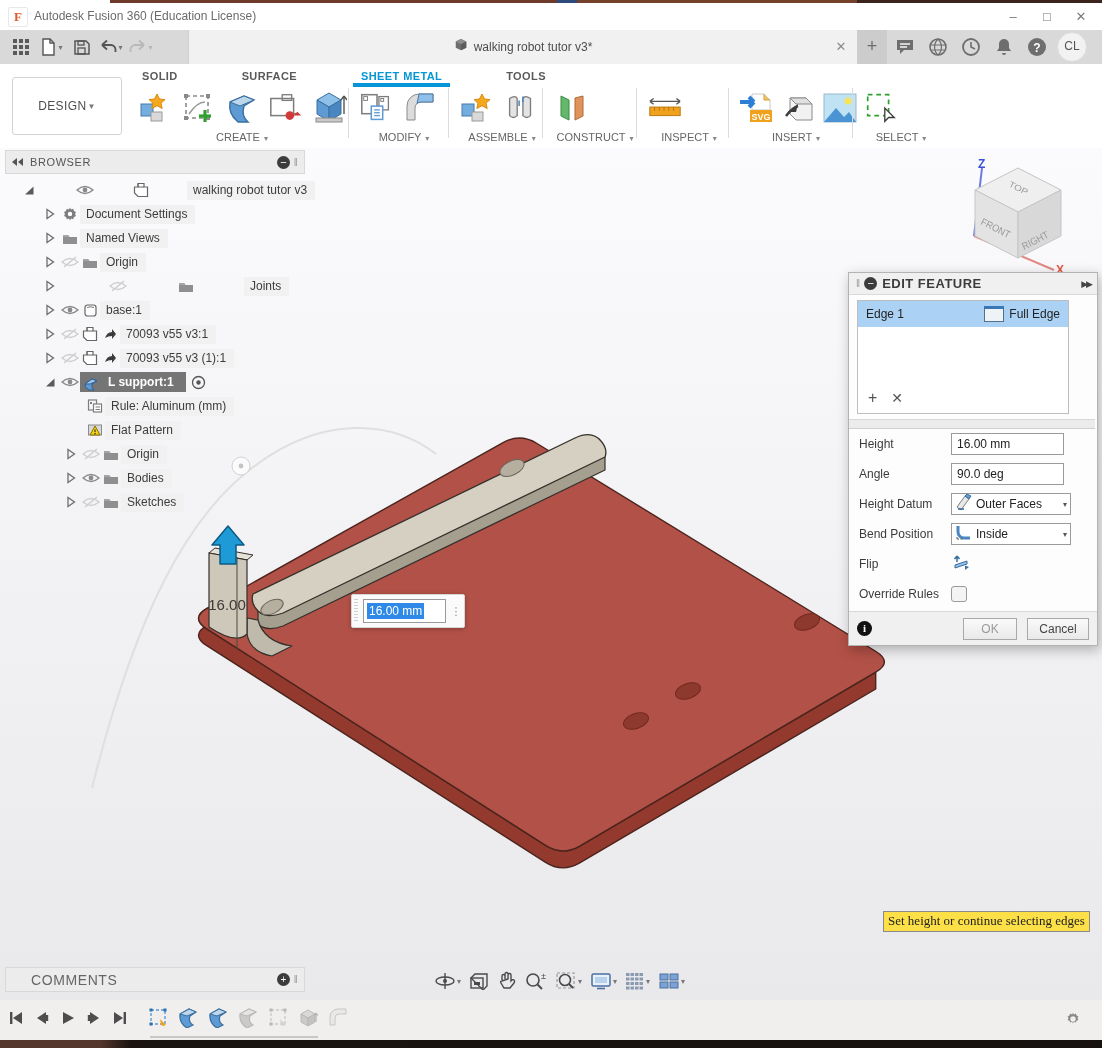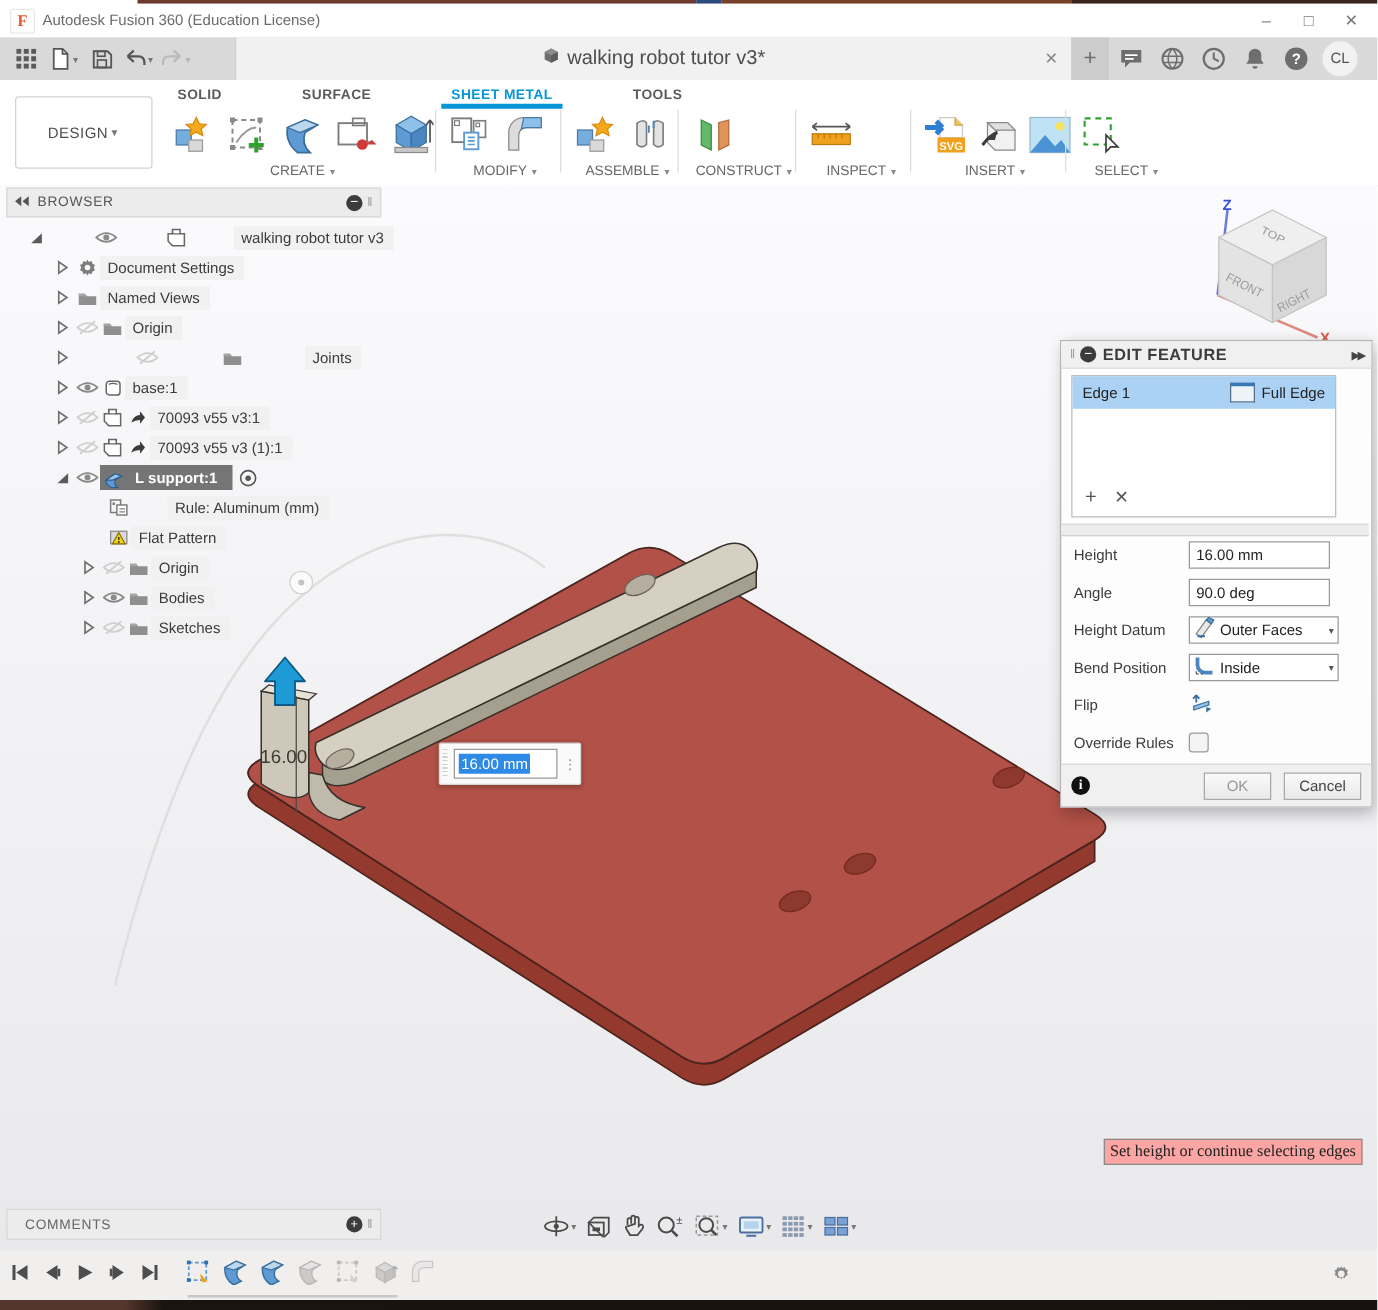--- a/index.html
+++ b/index.html
@@ -20,21 +20,21 @@
   .wctl{top:2px;width:34px;height:23px;text-align:center;color:#7a7a7a;font-size:13px;line-height:23px;cursor:default;}
 
   
   #topbar{left:0;top:30px;width:1102px;height:34px;background:#d9d9d9;}
   #qat{left:0;top:0;height:34px;display:flex;align-items:center;padding-left:8px;gap:4px;}
   .tbtn{display:inline-flex;align-items:center;justify-content:center;width:26px;height:26px;border-radius:2px;}
   .tbtn svg{display:block;}
   .caret{font-size:8px;color:#777;margin-left:1px;}
   .caret.dim{color:#b5b5b5;}
   #doc-tab{left:188px;top:0;width:668px;height:34px;background:#f1f1f1;display:flex;align-items:center;justify-content:center;border-left:1px solid #cfcfcf;}
-  #doc-tab-label{font-size:16px;color:#4d4d4d;margin-left:6px;}
+  #doc-tab-label{font-size:12px;color:#4d4d4d;margin-left:6px;}
   #doc-close{position:absolute;right:8px;top:9px;width:16px;height:16px;color:#8a8a8a;font-size:13px;line-height:15px;text-align:center;}
   #new-tab-btn{left:857px;top:0;width:30px;height:34px;background:#cccccc;color:#6e6e6e;font-size:18px;line-height:32px;text-align:center;}
   #topbar-icons{left:888px;top:0;height:34px;display:flex;align-items:center;gap:7px;padding-left:4px;}
   #avatar{width:28px;height:28px;border-radius:50%;background:#f2f2f2;border:1px solid #dcdcdc;
      color:#555;font-size:12px;text-align:center;line-height:27px;}
 
   
   #ribbon{left:0;top:64px;width:1102px;height:84px;background:#fff;border-bottom:1px solid #cdcdcd;}
   #design-btn{left:12px;top:13px;width:108px;height:56px;border:1px solid #d2d2d2;border-radius:3px;background:#fff;
      display:flex;align-items:center;justify-content:center;font-size:12px;color:#4d4d4d;letter-spacing:.4px;}
@@ -73,21 +73,21 @@
 
   
   #dim-box{left:351px;top:594px;width:112px;height:32px;background:#fafafa;border:1px solid #d6d6d6;border-radius:2px;
      box-shadow:0 1px 4px rgba(0,0,0,.25);display:flex;align-items:center;}
   #dim-grip{width:10px;height:24px;margin-left:2px;background:repeating-linear-gradient(#cfcfcf 0 1px,transparent 1px 3px);width:4px;}
   #dim-field{flex:1;height:22px;margin:0 2px 0 5px;background:#fff;border:1px solid #9a9a9a;display:flex;align-items:center;padding-left:3px;}
   #dim-value{background:#2e8ae6;color:#fff;font-size:12px;padding:1px 2px;}
   #dim-menu{width:16px;text-align:center;color:#8a8a8a;font-size:11px;letter-spacing:0;}
 
   
-  #status-hint{left:883px;top:911px;border:1px solid #8a8a8a;background:#fca5a5;padding:1px 4px 2px 4px;
+  #status-hint{left:883px;top:911px;border:1px solid #8a8a8a;background:#fde047;padding:1px 4px 2px 4px;
      font-family:"Liberation Serif",serif;font-size:13px;color:#222;}
 
   
   #dialog{left:848px;top:272px;width:248px;height:372px;background:#fdfdfd;border:1px solid #b3b3b3;
      box-shadow:2px 4px 12px rgba(0,0,0,.28);}
   #dlg-header{height:21px;background:#f0f0f0;border-bottom:1px solid #dadada;display:flex;align-items:center;padding:0 6px 0 3px;}
   #dlg-title{font-size:13px;font-weight:bold;color:#3c3c3c;letter-spacing:.5px;margin-left:5px;flex:1;}
   #dlg-pin{color:#444;font-size:9px;letter-spacing:-2px;}
   #dlg-list{position:absolute;left:8px;top:27px;width:210px;height:112px;background:#fff;border:1px solid #bdbdbd;}
   #dlg-selrow{height:26px;background:#abd2f5;display:flex;align-items:center;padding:0 8px;}
@@ -112,21 +112,21 @@
      font-family:"Liberation Serif",serif;font-weight:bold;flex:none;}
   #dlg-footer .spacer{flex:1;}
   .dbtn{height:20px;border:1px solid #a9a9a9;background:linear-gradient(#fafafa,#e9e9e9);
      font-size:12px;display:flex;align-items:center;justify-content:center;margin-left:10px;}
   #ok-btn{width:52px;color:#9a9a9a;}
   #cancel-btn{width:60px;color:#444;}
 
   
   #comments{left:5px;top:967px;width:300px;height:25px;background:#ececec;border:1px solid #d8d8d8;
      display:flex;align-items:center;padding:0 6px;box-sizing:border-box;}
-  #comments-label{font-size:11px;color:#666;letter-spacing:.6px;margin-left:8px;flex:1;}
+  #comments-label{font-size:14px;color:#666;letter-spacing:.6px;margin-left:19px;flex:1;}
 
   
   #viewbar{left:432px;top:966px;height:30px;display:flex;align-items:center;gap:4px;}
   .vbtn{display:flex;align-items:center;padding:2px 2px;}
 
   
   #timeline{left:0;top:1000px;width:1102px;height:40px;background:#f1efee;}
   #playback{left:6px;top:8px;display:flex;gap:6px;align-items:center;}
   .pbtn{width:20px;height:20px;display:flex;align-items:center;justify-content:center;}
   #tl-items{left:146px;top:5px;display:flex;gap:6px;align-items:flex-end;}
@@ -666,21 +666,21 @@
           </span>
           <span class="tlabel">L support:1</span>
         </span>
         <span class="tslot radio-slot">
           <svg width="15" height="15" viewBox="0 0 15 15">
             <circle cx="7.5" cy="7.5" r="6" fill="none" stroke="#555" stroke-width="1.3"></circle>
             <circle cx="7.5" cy="7.5" r="2.2" fill="#555"></circle>
           </svg>
         </span>
       </div>
-      <div class="trow" style="padding-left: 80px; gap: 29px;">
+      <div class="trow" style="padding-left: 80px;">
         <span class="tslot">
           <svg width="16" height="16" viewBox="0 0 16 16">
             <rect x="1.5" y="2" width="8" height="10" fill="none" stroke="#7d7d7d" stroke-width="1.2"></rect>
             <rect x="3" y="4" width="2" height="2" fill="#7d7d7d"></rect>
             <rect x="6.5" y="6" width="8" height="8" fill="#fff" stroke="#7d7d7d" stroke-width="1.2"></rect>
             <g stroke="#7d7d7d">
               <line x1="8.5" y1="9" x2="13" y2="9"></line>
               <line x1="8.5" y1="11.5" x2="13" y2="11.5"></line>
             </g>
           </svg>

